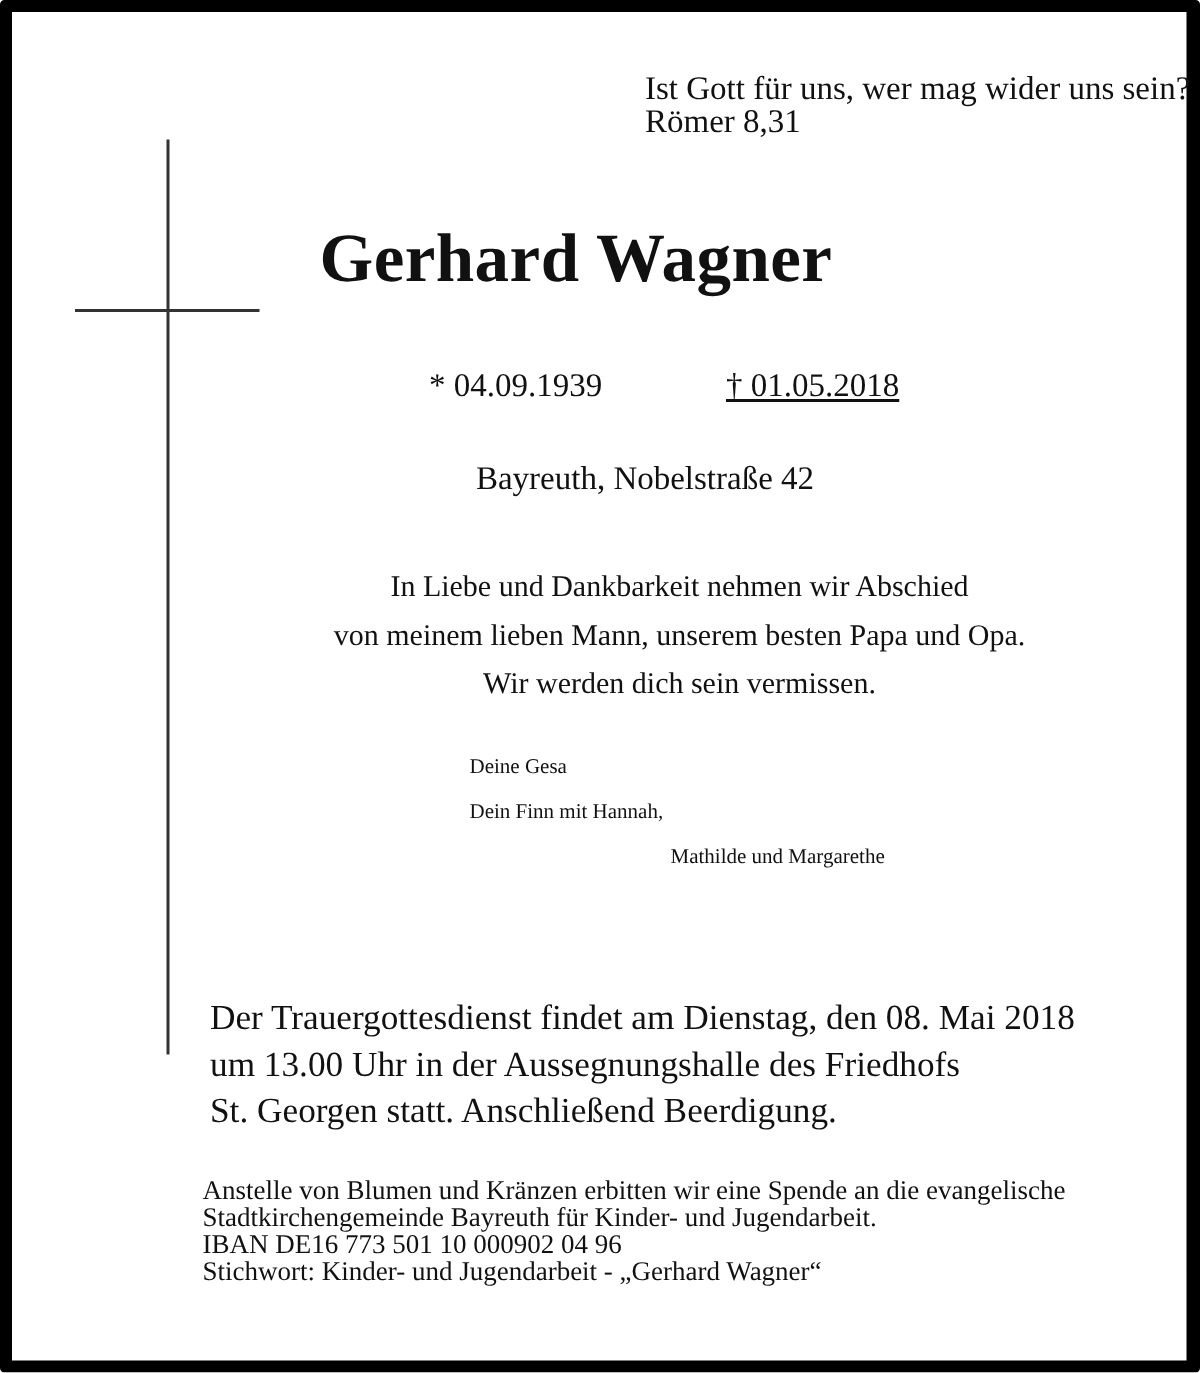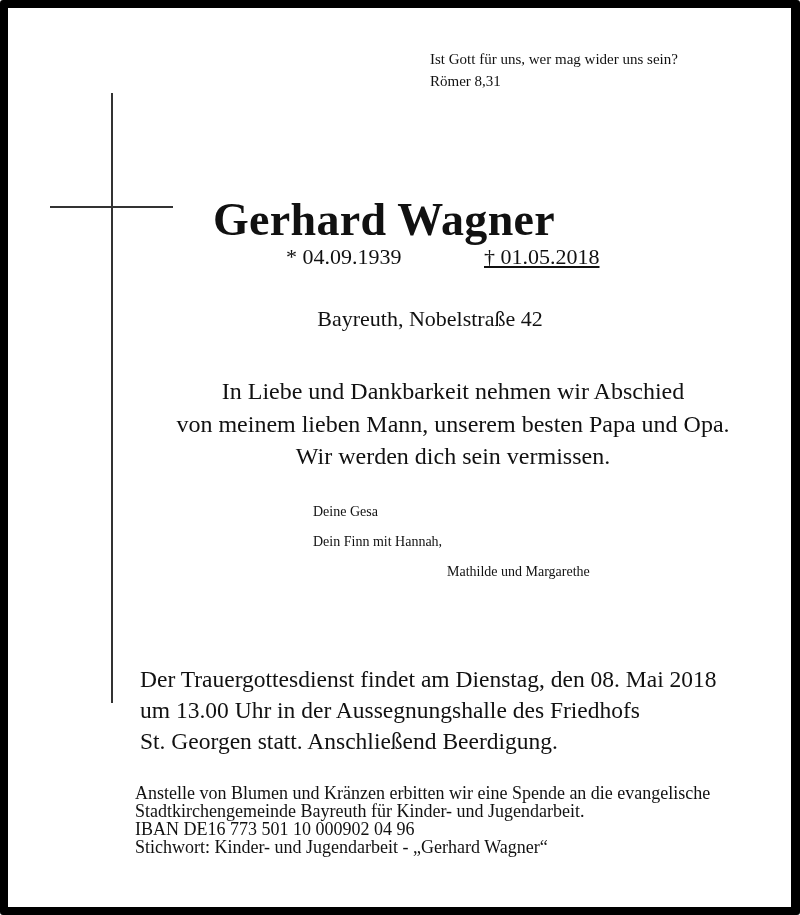--- a/index.html
+++ b/index.html
@@ -42,35 +42,34 @@
       position: absolute;
       left: 50px;
       top: 206px;
       width: 123px;
       height: 2px;
       background: #333;
     }
     .motto {
       left: 430px;
       top: 48px;
-      font-size: 15px;
+      font-size: 22px;
       line-height: 22px;
     }
     .name {
       left: 0;
       width: 724px;
       top: 142px;
       text-align: center;
       font-size: 46px;
       font-weight: bold;
       line-height: 60px;
       letter-spacing: 0.3px;
       padding-left: 44px;
       box-sizing: border-box;
-      margin-top: 48px;
     }
     .dates {
       top: 243px;
       font-size: 22px;
       line-height: 28px;
     }
     .birth { left: 286px; text-align: right; }
     .death { left: 484px; text-decoration: underline; }
     .address {
       left: 0;
@@ -82,21 +81,21 @@
       font-size: 22px;
       line-height: 28px;
     }
     .farewell {
       left: 0;
       width: 800px;
       top: 375px;
       padding-left: 106px;
       box-sizing: border-box;
       text-align: center;
-      font-size: 24px;
+      font-size: 20px;
       line-height: 32.5px;
     }
     .signatures {
       left: 313px;
       top: 497px;
       font-size: 14px;
       line-height: 30px;
     }
     .sig-indent { padding-left: 134px; }
     .service {

